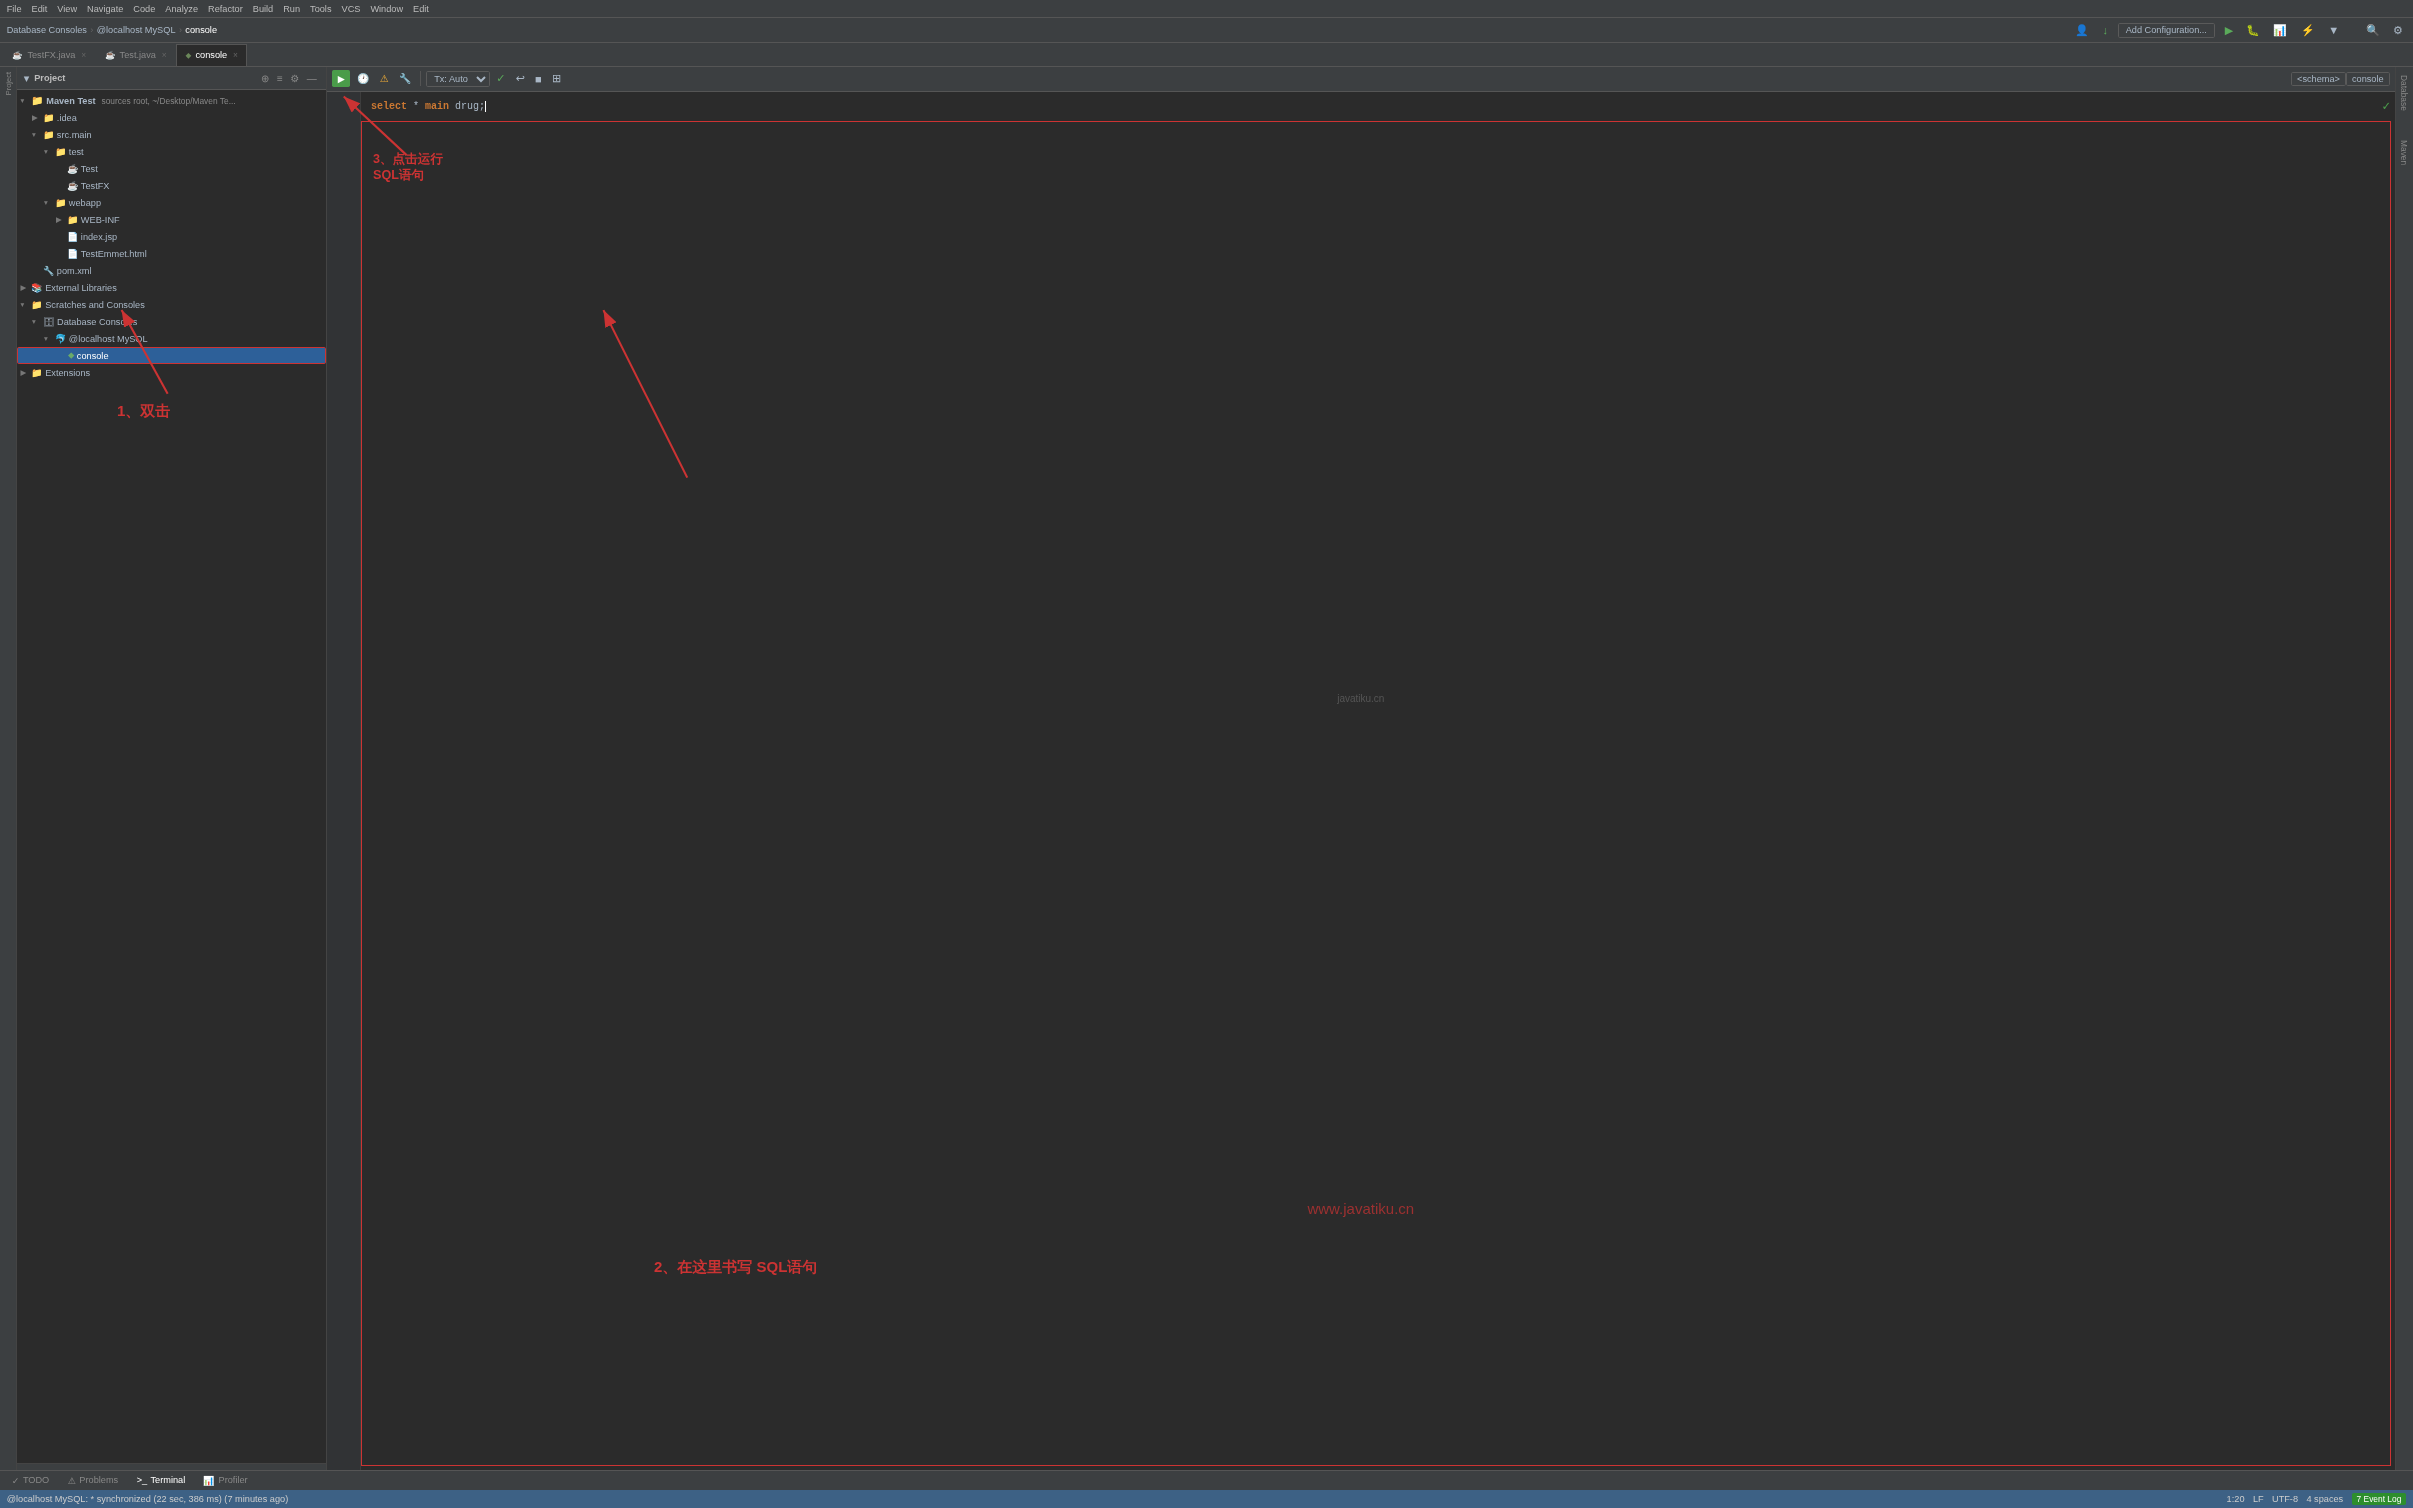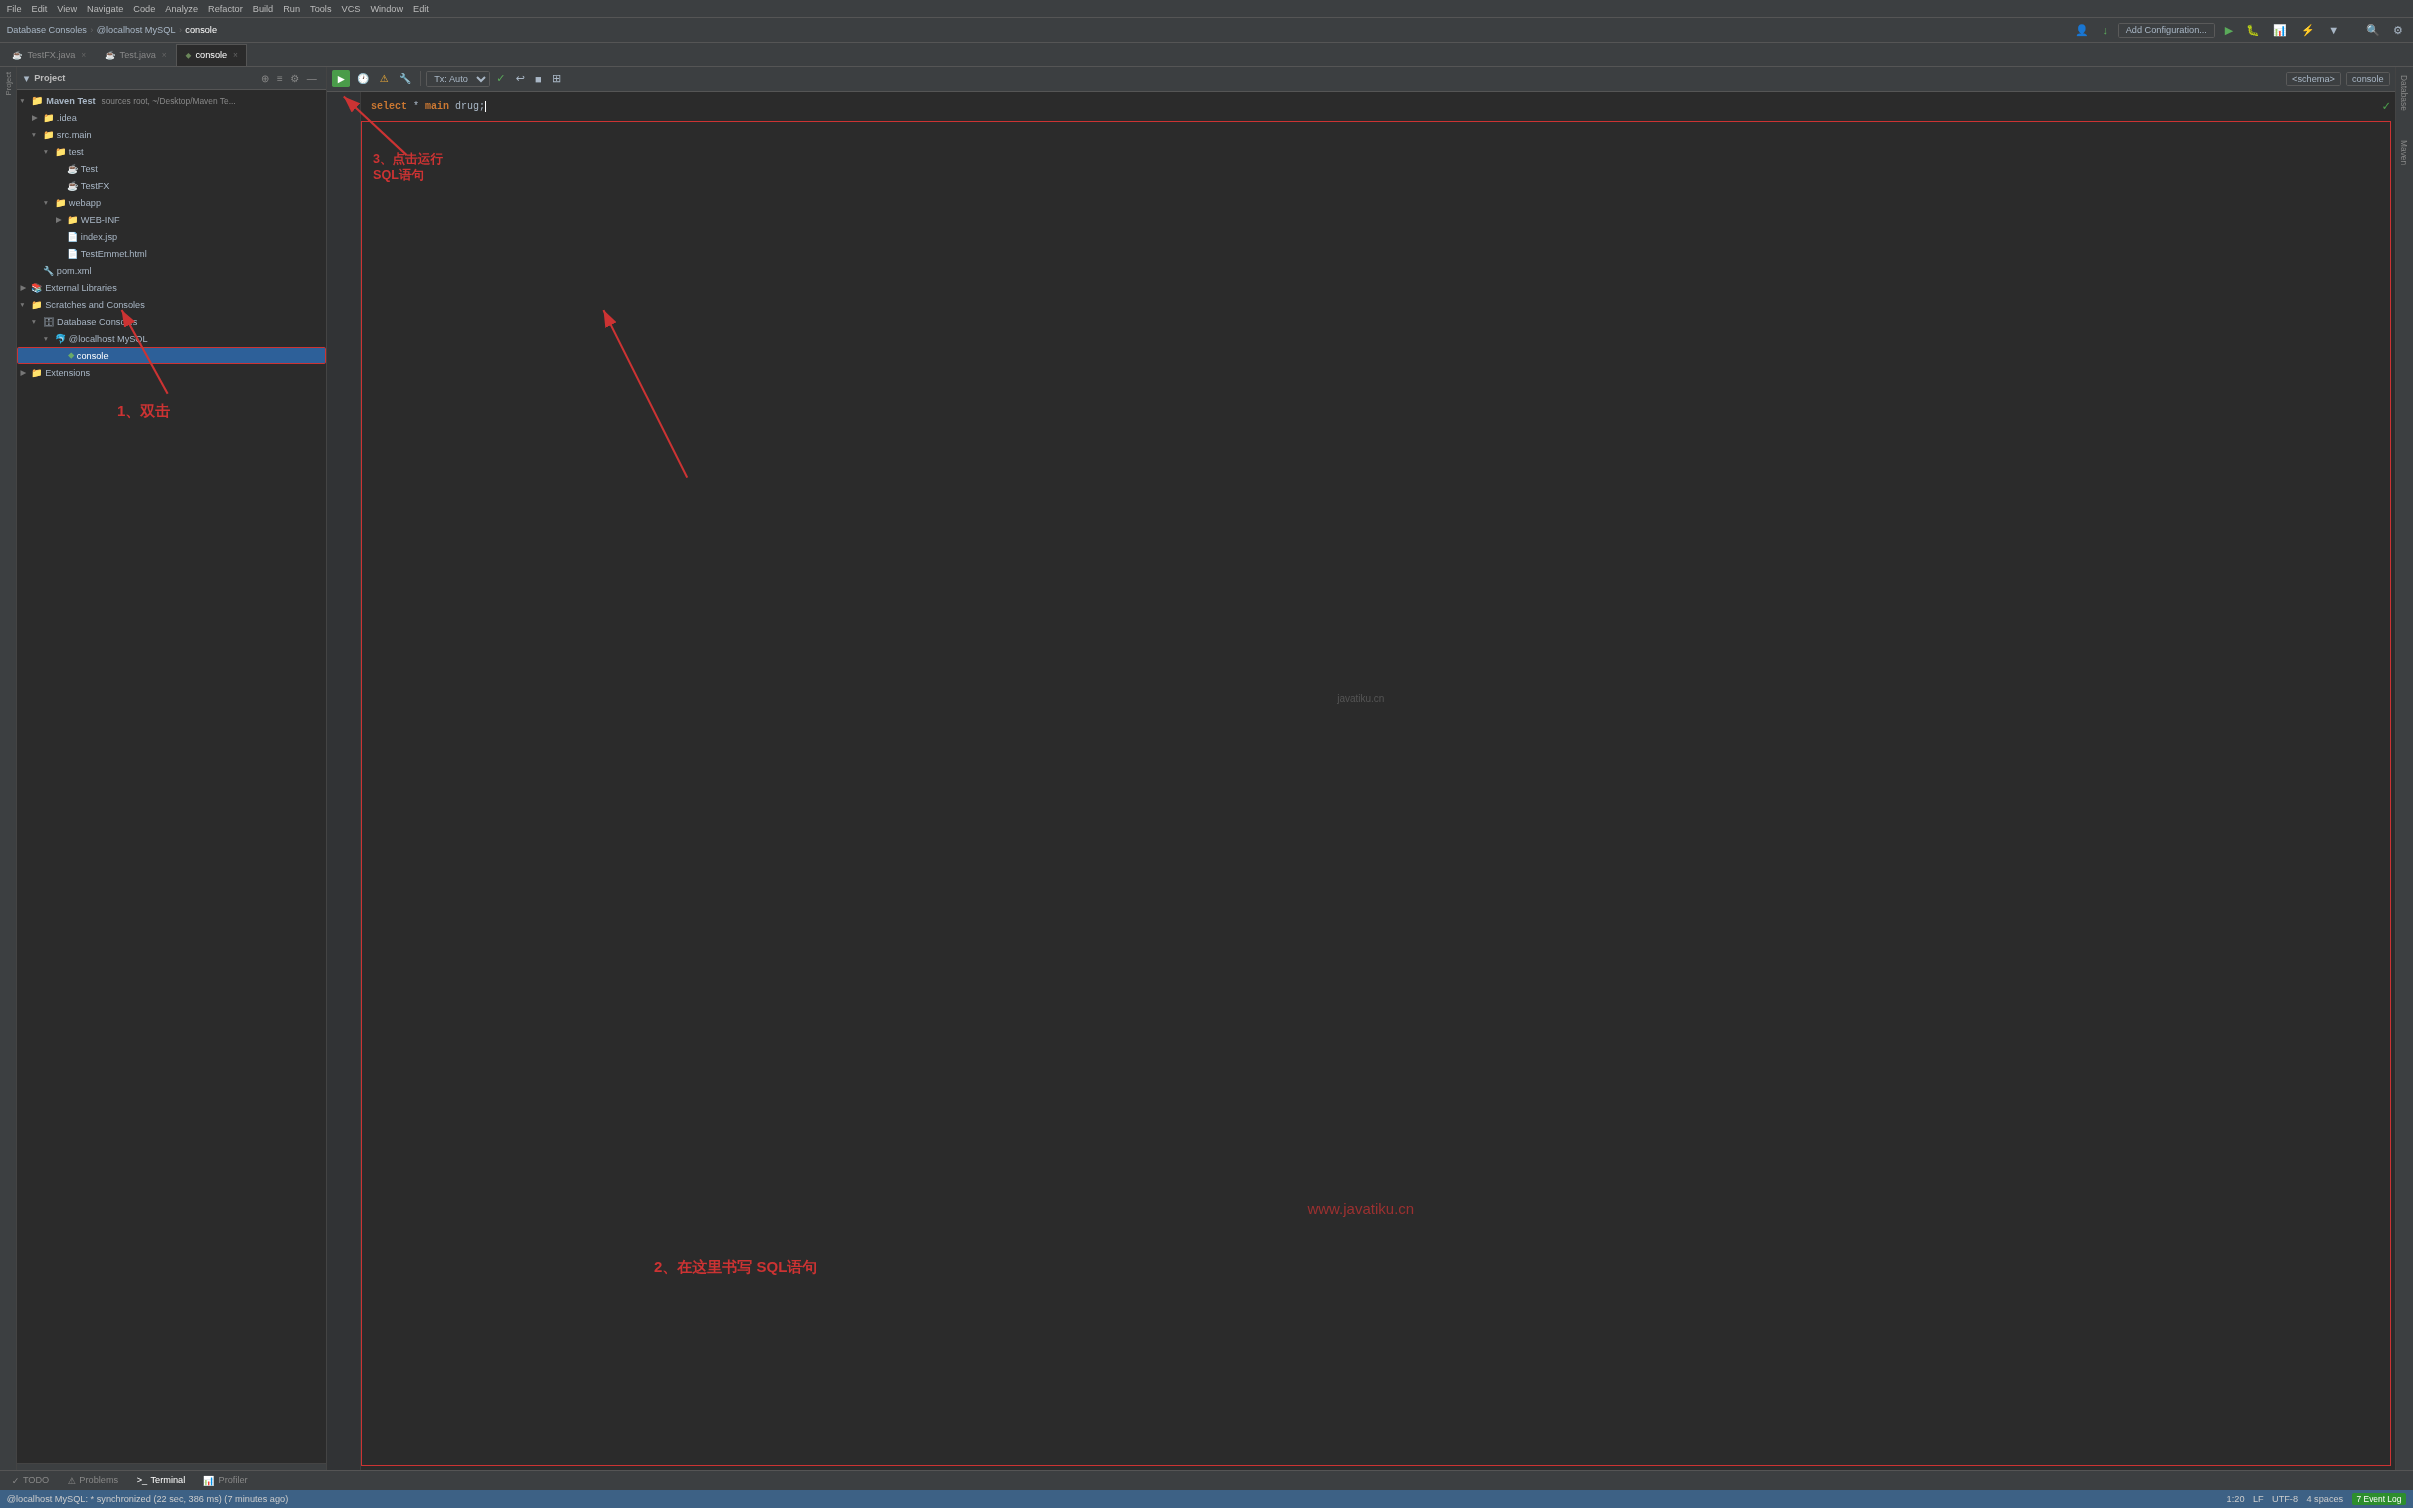--- a/index.html
+++ b/index.html
@@ -596,21 +596,21 @@
         <button class="icon-btn" style="font-size:10px; color:#e8a838;">⚠</button>
         <button class="icon-btn" style="font-size:10px;">🔧</button>
         <div class="sql-toolbar-sep"></div>
         <select class="tx-dropdown">
           <option>Tx: Auto</option>
         </select>
         <button class="icon-btn" style="color:#5aaa5a;">✓</button>
         <button class="icon-btn">↩</button>
         <button class="icon-btn">■</button>
         <button class="icon-btn">⊞</button>
-        <div style="margin-left:auto; display:flex; align-items:center; gap:5px;">
+        <div style="margin-left:auto; display:flex; align-items:center; ">
           <button class="schema-dropdown">&lt;schema&gt;</button>
           <button class="schema-dropdown">console</button>
         </div>
       </div>
 
       <div class="code-editor-wrapper" style="position:relative;">
         <div class="line-numbers">
           <div>1</div>
         </div>
         <div class="code-content" contenteditable="false" style="">

